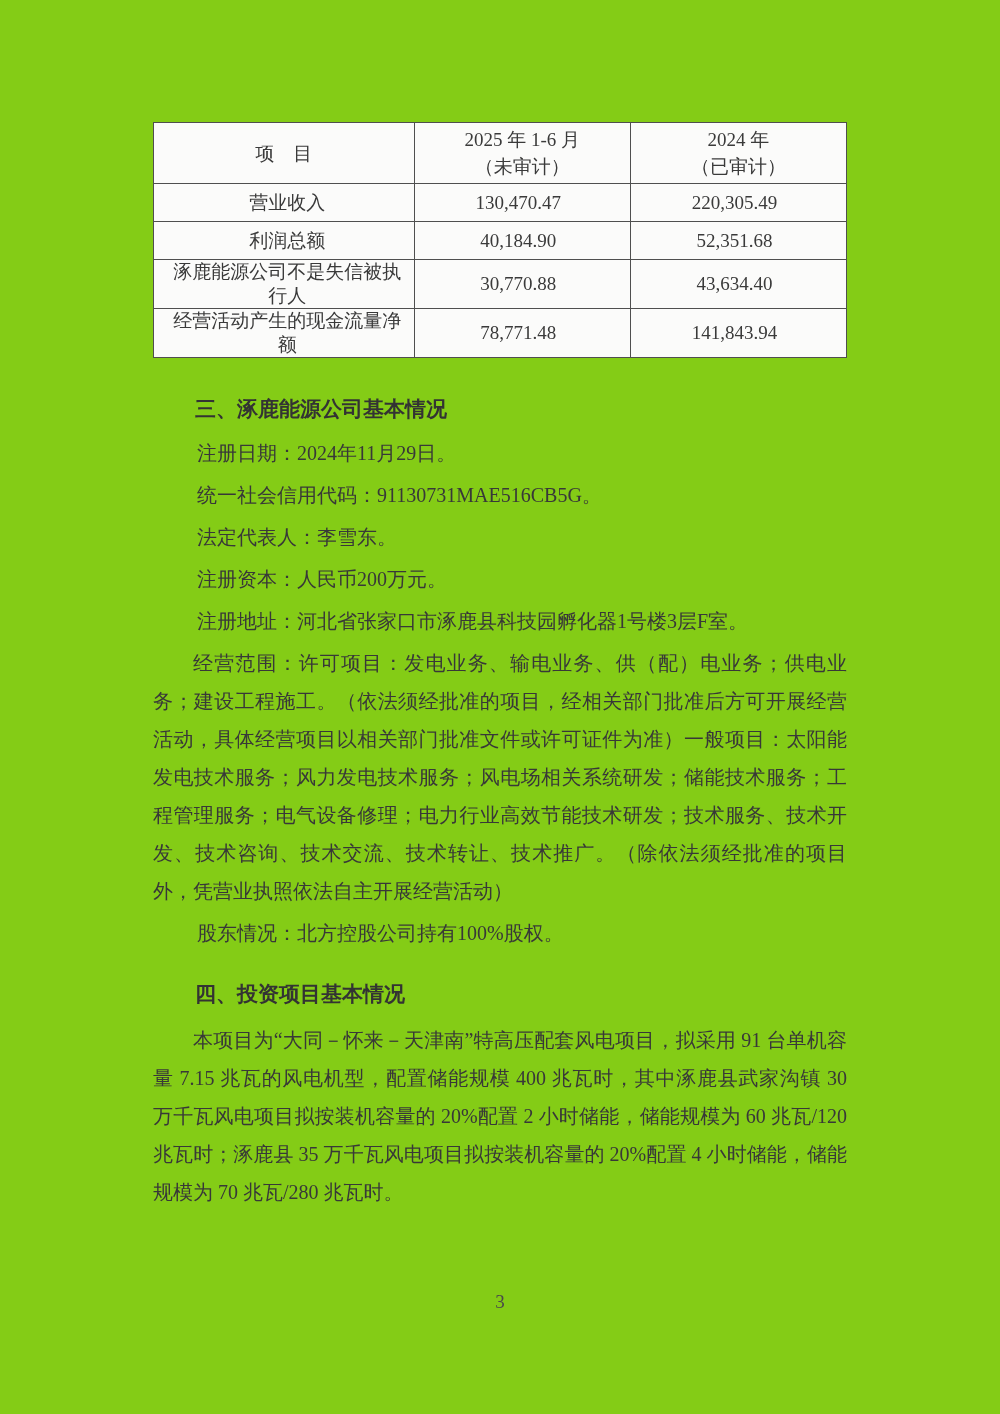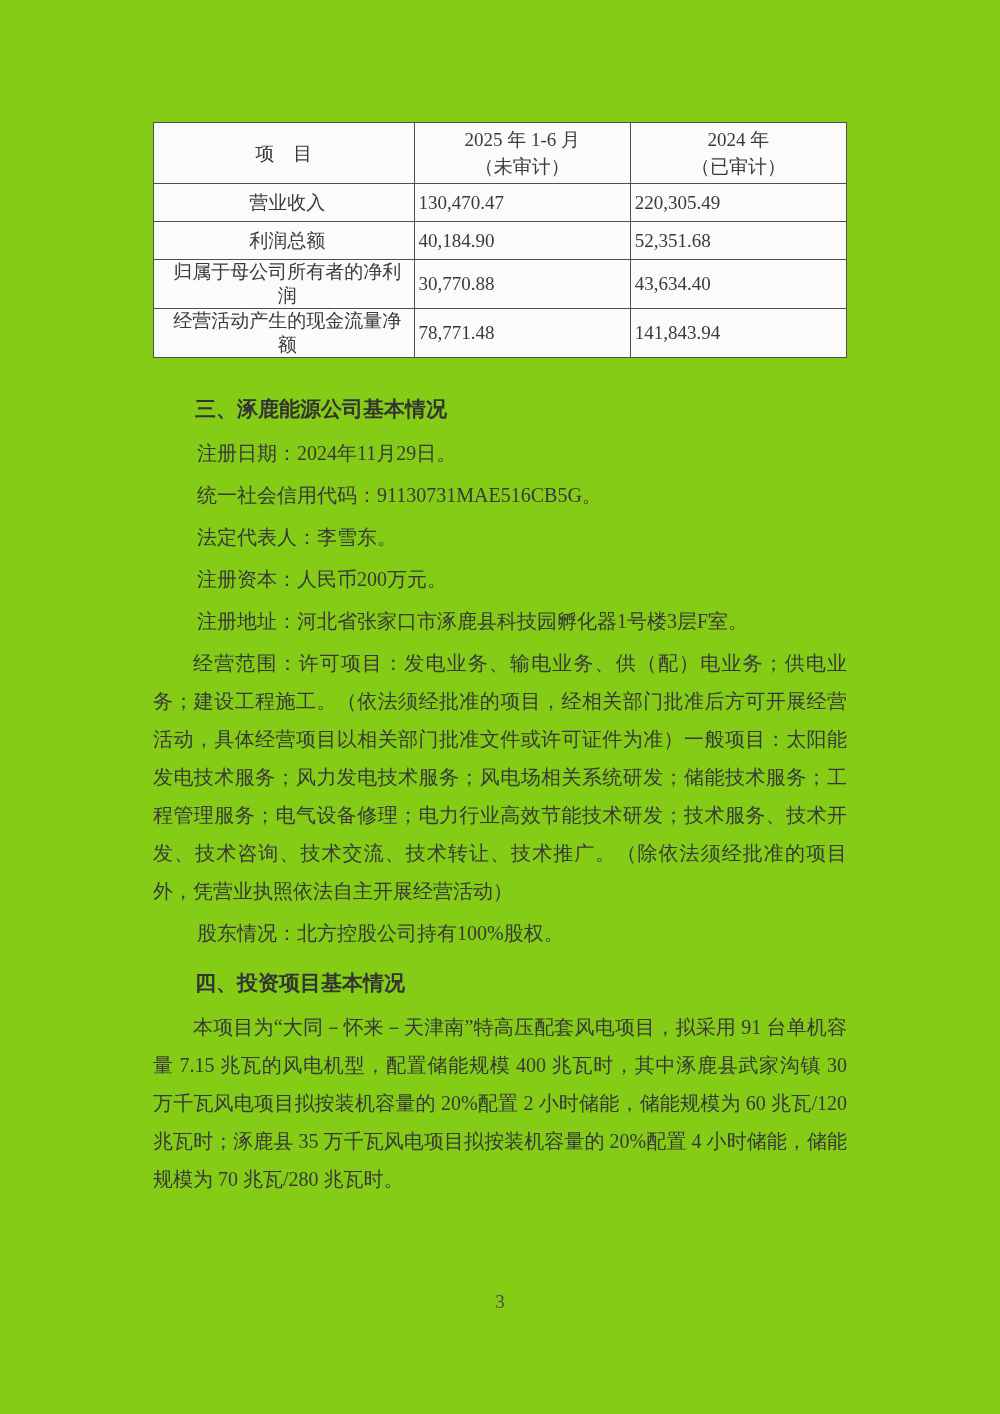--- a/index.html
+++ b/index.html
@@ -54,34 +54,34 @@
   table.fin td {
     height: 37px;
     vertical-align: middle;
     line-height: 24px;
   }
   td.cell-label {
     text-align: center;
     padding: 0 6px 0 13px;
   }
   td.cell-num {
-    text-align: left;
+    text-align: center;
     padding: 0 12px 0 4px;
     margin-left: 46px;
   }
   
   h2.sec-heading {
     margin: 0 0 10px 0;
     font-size: 21px;
     font-weight: bold;
     line-height: 30px;
     text-indent: 2em;
     color: #333;
   }
-  h2.sec-heading.sec-four { margin-top: 16px; }
+  h2.sec-heading.sec-four { margin-top: 29px; font-family: Liberation Mono, monospace; }
   p.kv-line {
     margin: 4px;
     text-indent: 2em;
     text-align: left;
   }
   p.para {
     margin: 0;
     text-indent: 2em;
     text-align: justify;
     text-align-last: left;
@@ -129,21 +129,21 @@
           <td class="cell-label">营业收入</td>
           <td class="cell-num">130,470.47</td>
           <td class="cell-num">220,305.49</td>
         </tr>
         <tr>
           <td class="cell-label">利润总额</td>
           <td class="cell-num">40,184.90</td>
           <td class="cell-num">52,351.68</td>
         </tr>
         <tr>
-          <td class="cell-label">归属于母公司所有者的净利润</td>
+          <td class="cell-label">涿鹿能源公司不是失信被执行人</td>
           <td class="cell-num">30,770.88</td>
           <td class="cell-num">43,634.40</td>
         </tr>
         <tr>
           <td class="cell-label">经营活动产生的现金流量净额</td>
           <td class="cell-num">78,771.48</td>
           <td class="cell-num">141,843.94</td>
         </tr>
       </tbody>
     </table>

